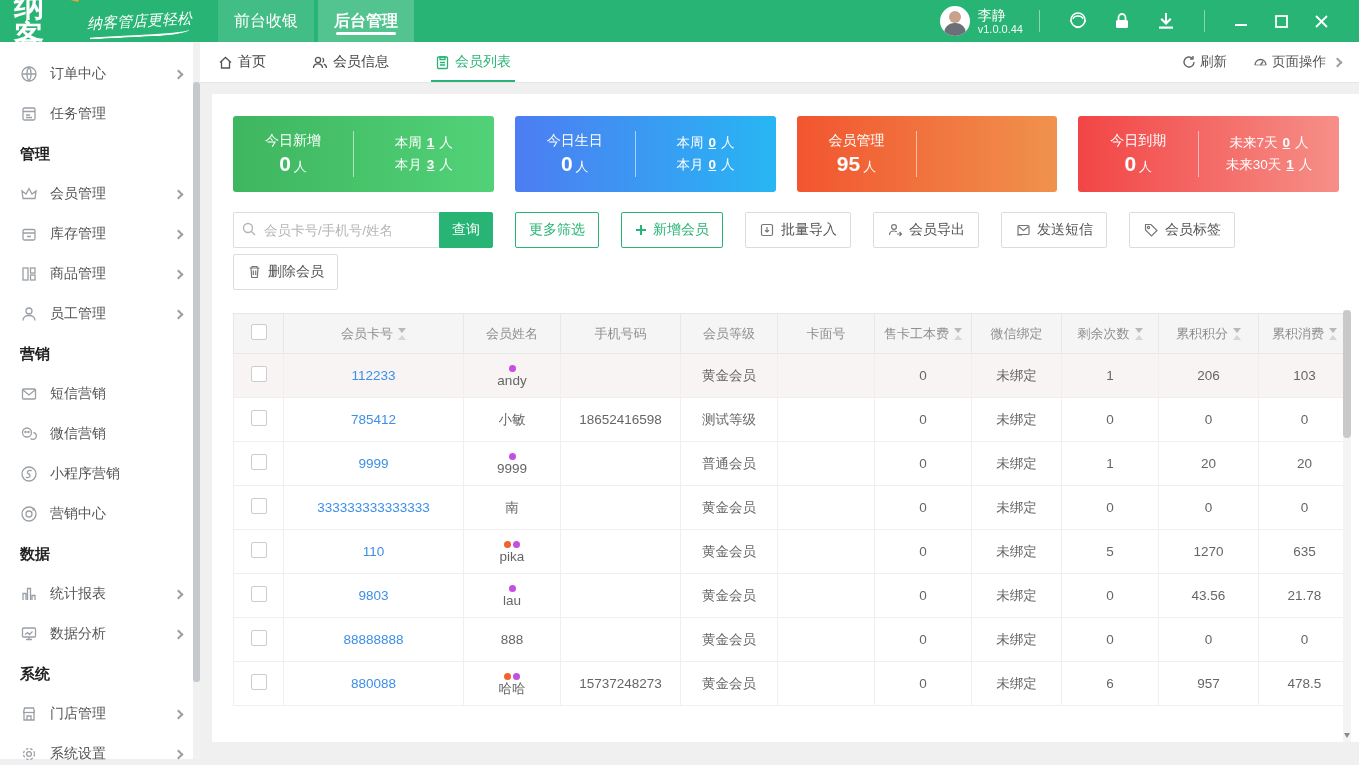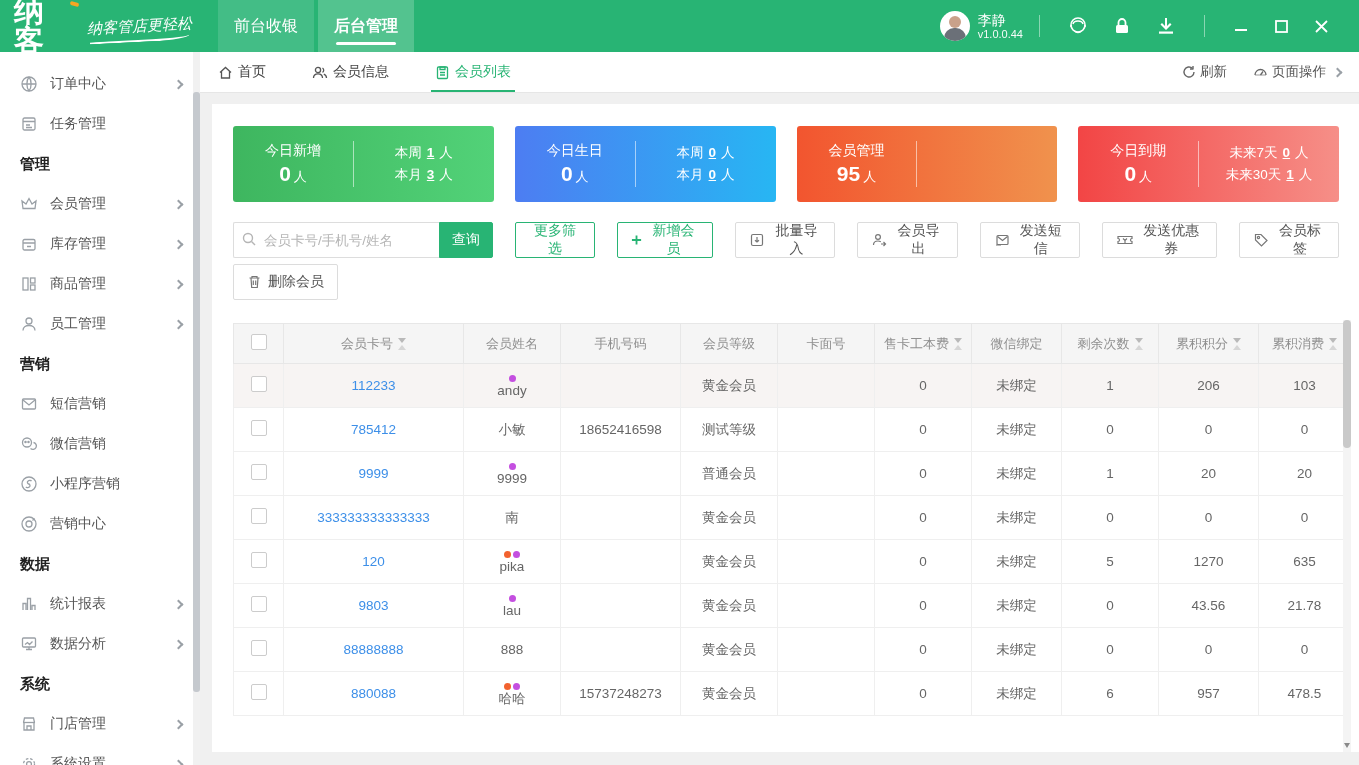--- a/index.html
+++ b/index.html
@@ -1,21 +1,21 @@
 <!DOCTYPE html>
 <html><head>
 <meta charset="utf-8">
 <style>
   * { margin:0; padding:0; box-sizing:border-box; }
   html,body { width:1359px; height:765px; overflow:hidden; }
   body { font-family:"Liberation Sans","DejaVu Sans",sans-serif; background:#f0f0f0; color:#555; }
   .window { position:relative; width:1359px; height:765px; }
 
   
-  .topbar { height:52px; background:#28b474; display:flex; align-items:stretch; color:#fff; }
+  .topbar { height:42px; background:#28b474; display:flex; align-items:stretch; color:#fff; }
   .brand { display:flex; align-items:center; padding-left:14px; width:192px; }
   .logo { font-size:30px; font-weight:bold; letter-spacing:2px; position:relative; line-height:1; }
   .logo:after { content:""; position:absolute; left:-6px; bottom:-2px; width:10px; height:4px; background:#f5a623; border-radius:2px; transform:rotate(-18deg); }
   .logo:before { content:""; position:absolute; right:-8px; top:6px; width:9px; height:4px; background:#f5a623; border-radius:2px; transform:rotate(15deg); }
   .tagline { font-size:15px; font-style:italic; margin-left:16px; white-space:nowrap; position:relative; transform:rotate(-3deg); }
   .tagline:after { content:""; position:absolute; left:2px; bottom:-6px; width:95%; height:6px; border-bottom:2px solid #fff; border-radius:0 0 60%/8px 60%; }
   .nav-tabs { display:flex; margin-left:26px; }
   .nav-tab { width:96px; display:flex; align-items:center; justify-content:center; font-size:16px; background:rgba(255,255,255,.13); margin-right:4px; position:relative; cursor:pointer; }
   .nav-tab.active { background:rgba(255,255,255,.2); font-weight:bold; }
   .nav-tab.active:after { content:""; position:absolute; bottom:7px; left:18px; right:18px; height:3px; background:#fff; border-radius:2px; }
@@ -449,29 +449,20 @@
               <span class="gicon">
                   <svg width="16" height="16" viewBox="0 0 16 16" fill="none" stroke="currentColor" stroke-width="1.2">
                     <rect x="3" y="3.5" width="11" height="9" rx="1"></rect>
                     <path d="M3.5 4.5l5 4 5-4M2 13h5"></path>
                   </svg>
                 </span>
               <span>发送短信</span>
             </button>
             <button class="btn">
               <span class="gicon">
-                  <svg width="18" height="16" viewBox="0 0 18 16" fill="none" stroke="currentColor" stroke-width="1.2">
-                    <path d="M2 4.5h14v2a1.5 1.5 0 0 0 0 3v2H2v-2a1.5 1.5 0 0 0 0-3z"></path>
-                    <path d="M7 6.5l2 2 2-2M9 8.5v2.5"></path>
-                  </svg>
-                </span>
-              <span>发送优惠券</span>
-            </button>
-            <button class="btn">
-              <span class="gicon">
                   <svg width="16" height="16" viewBox="0 0 16 16" fill="none" stroke="currentColor" stroke-width="1.2">
                     <path d="M2.5 2.5h5.5L14 8.5l-5.5 5.5L2.5 8z"></path>
                     <circle cx="5.5" cy="5.5" r="1.1"></circle>
                   </svg>
                 </span>
               <span>会员标签</span>
             </button>
           </div>
           <div class="toolbar toolbar2">
             <button class="btn">
@@ -640,21 +631,21 @@
                   <td>黄金会员</td>
                   <td></td>
                   <td>0</td>
                   <td>未绑定</td>
                   <td>0</td>
                   <td>0</td>
                   <td>0</td>
                 </tr>
                 <tr>
                   <td><span class="checkbox"></span></td>
-                  <td><a class="link">120</a></td>
+                  <td><a class="link">110</a></td>
                   <td>
                       <div class="namecell">
                         <div class="dots"><span class="tag-dot dot-orange"></span><span class="tag-dot dot-purple"></span></div>
                         <div>pika</div>
                       </div>
                     </td>
                   <td></td>
                   <td>黄金会员</td>
                   <td></td>
                   <td>0</td>

